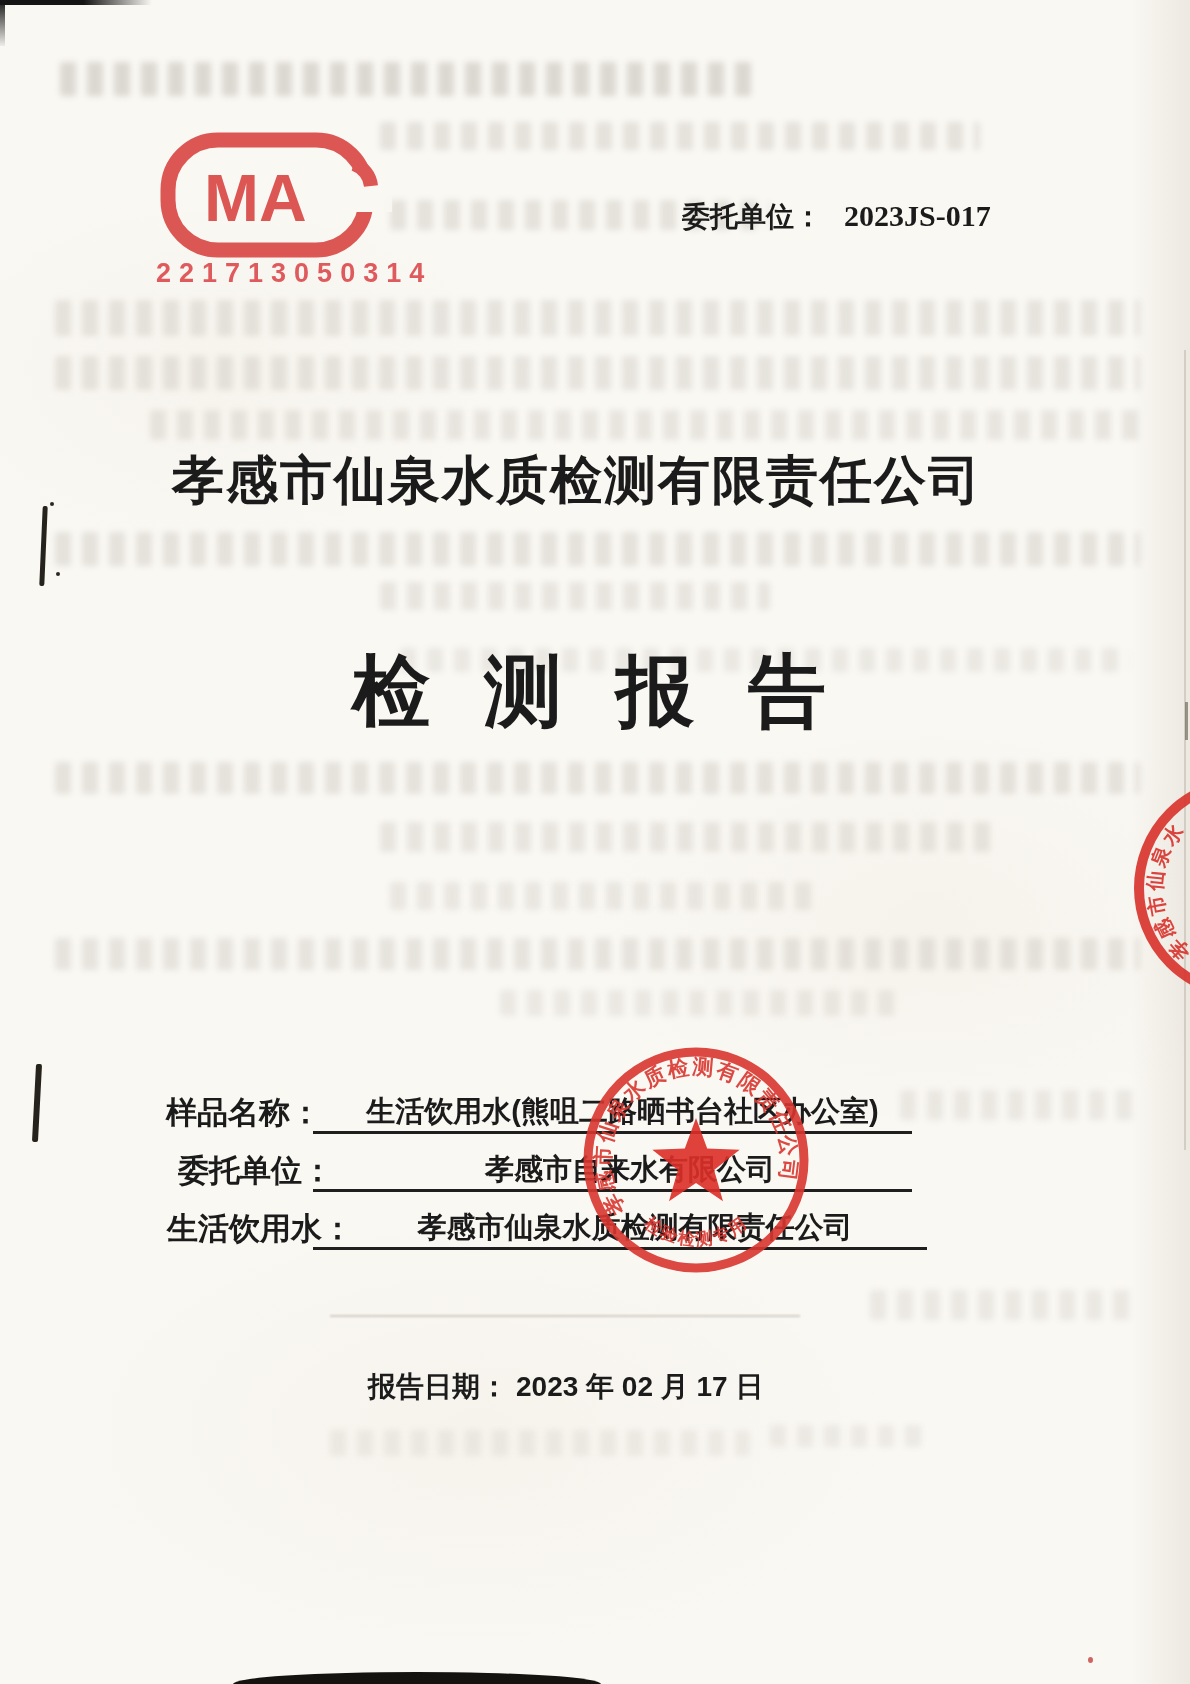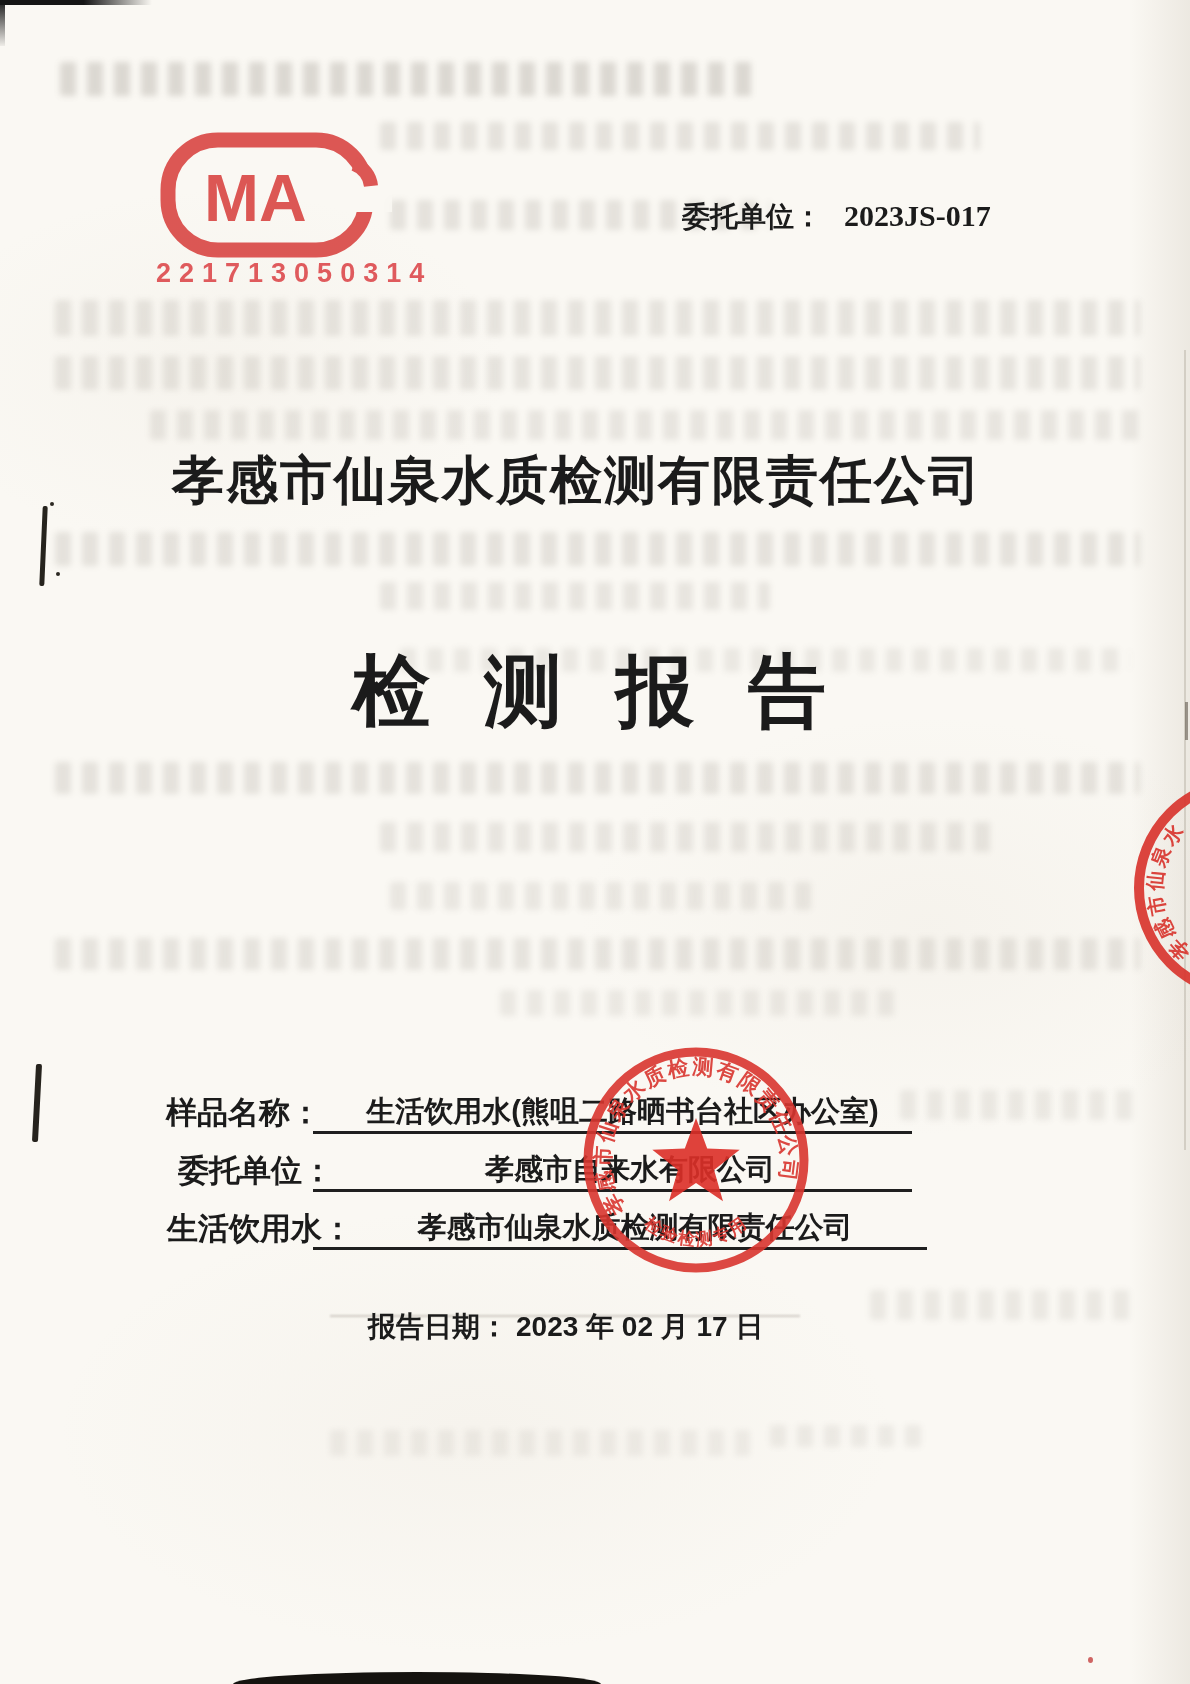--- a/index.html
+++ b/index.html
@@ -61,21 +61,21 @@
     left:352px;top:640px;font-size:78px;letter-spacing:54px;white-space:nowrap;
     font-family:"Liberation Serif","DejaVu Serif",serif;font-weight:600;
   }
 
   
   .field-label{font-size:31px;font-weight:700;white-space:nowrap;}
   .field-value{font-size:29px;font-weight:700;text-align:center;white-space:nowrap;}
   .underline{border-bottom:3px solid #1f1f1f;height:0;}
 
   
-  .date-line{left:368px;top:1308px;font-size:28px;font-weight:700;white-space:nowrap;text-align:center;}
+  .date-line{left:368px;top:1368px;font-size:28px;font-weight:700;white-space:nowrap;text-align:center;}
   .date-line .val{margin-left:8px;}
 
   
   .seal-round{left:576px;top:1040px;}
   .seal-edge{left:1126px;top:762px;}
 </style>
 </head>
 <body>
 
 <div class="page">

